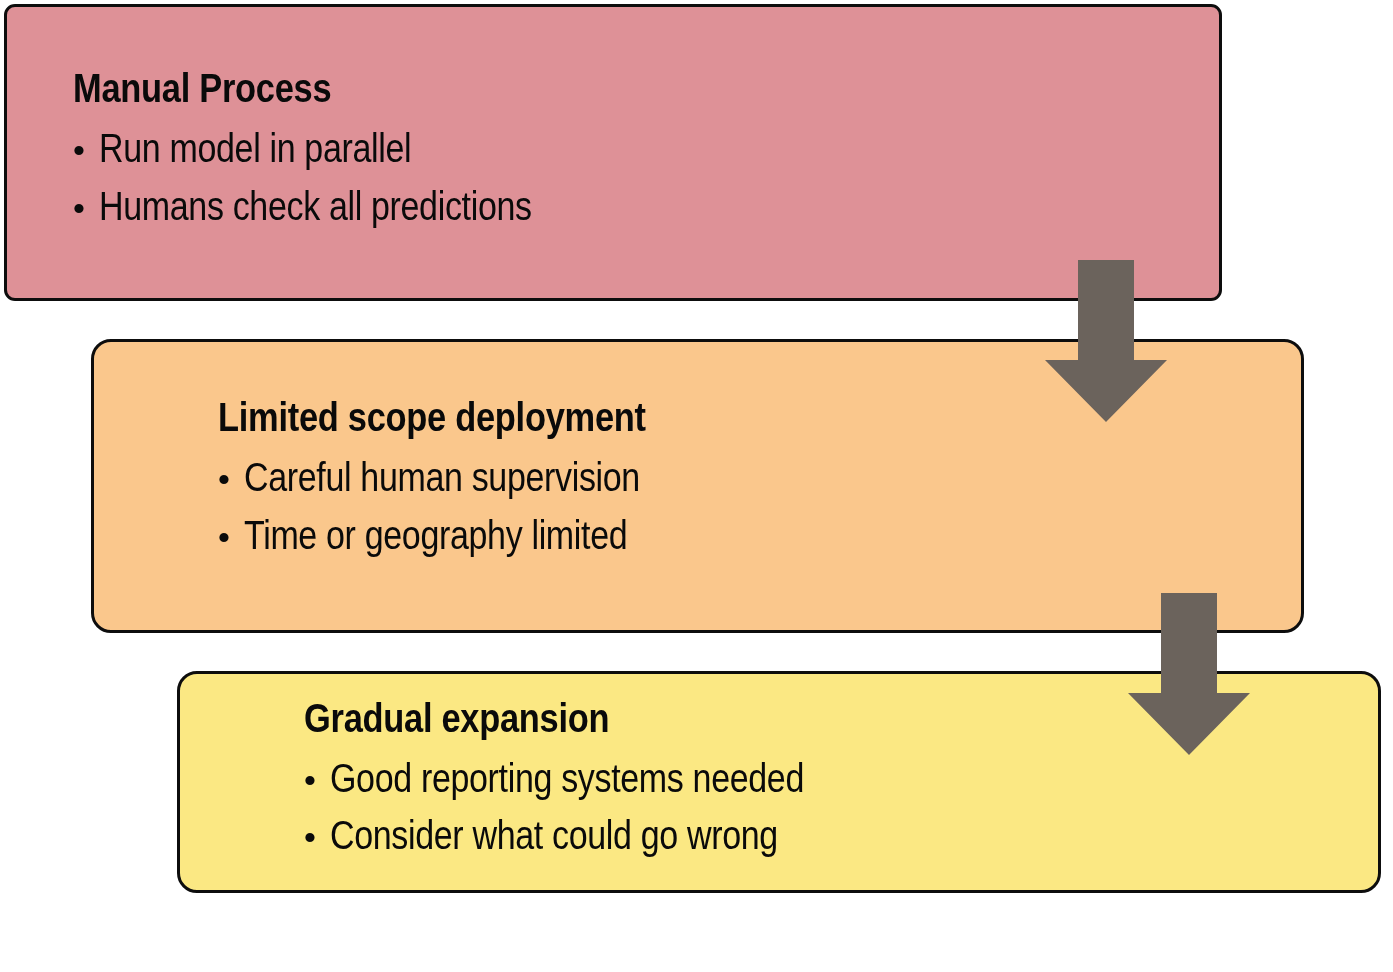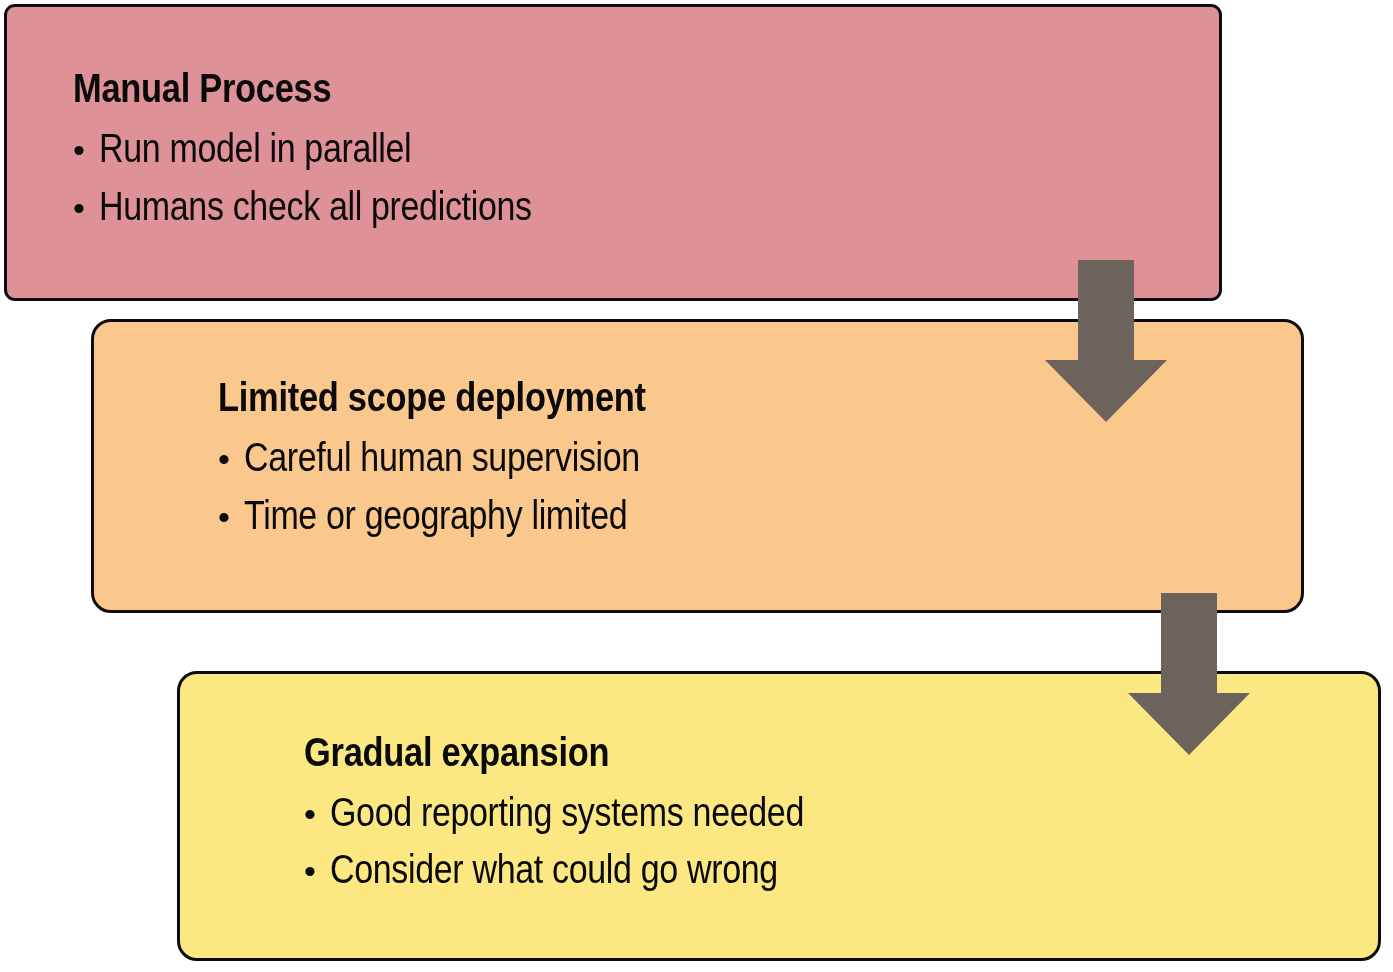--- a/index.html
+++ b/index.html
@@ -33,31 +33,31 @@
     left: 4px;
     top: 4px;
     width: 1218px;
     height: 297px;
     background: #de9197;
     padding: 0 0 0 66px;
     border-radius: 11px;
   }
   #box-limited {
     left: 91px;
-    top: 319px;
+    top: 339px;
     width: 1213px;
     height: 294px;
     background: #fac78c;
     padding: 0 0 9px 60px;
   }
   #box-gradual {
     left: 177px;
     top: 671px;
     width: 1204px;
-    height: 290px;
+    height: 222px;
     background: #fbe883;
     padding: 0 0 0 60px;
   }
 
   .stage-title {
     font-family: "Liberation Sans Narrow", "Liberation Sans", "DejaVu Sans", sans-serif;
     font-weight: bold;
     font-size: 40px;
     line-height: 1.05;
     color: #0a0a0a;

